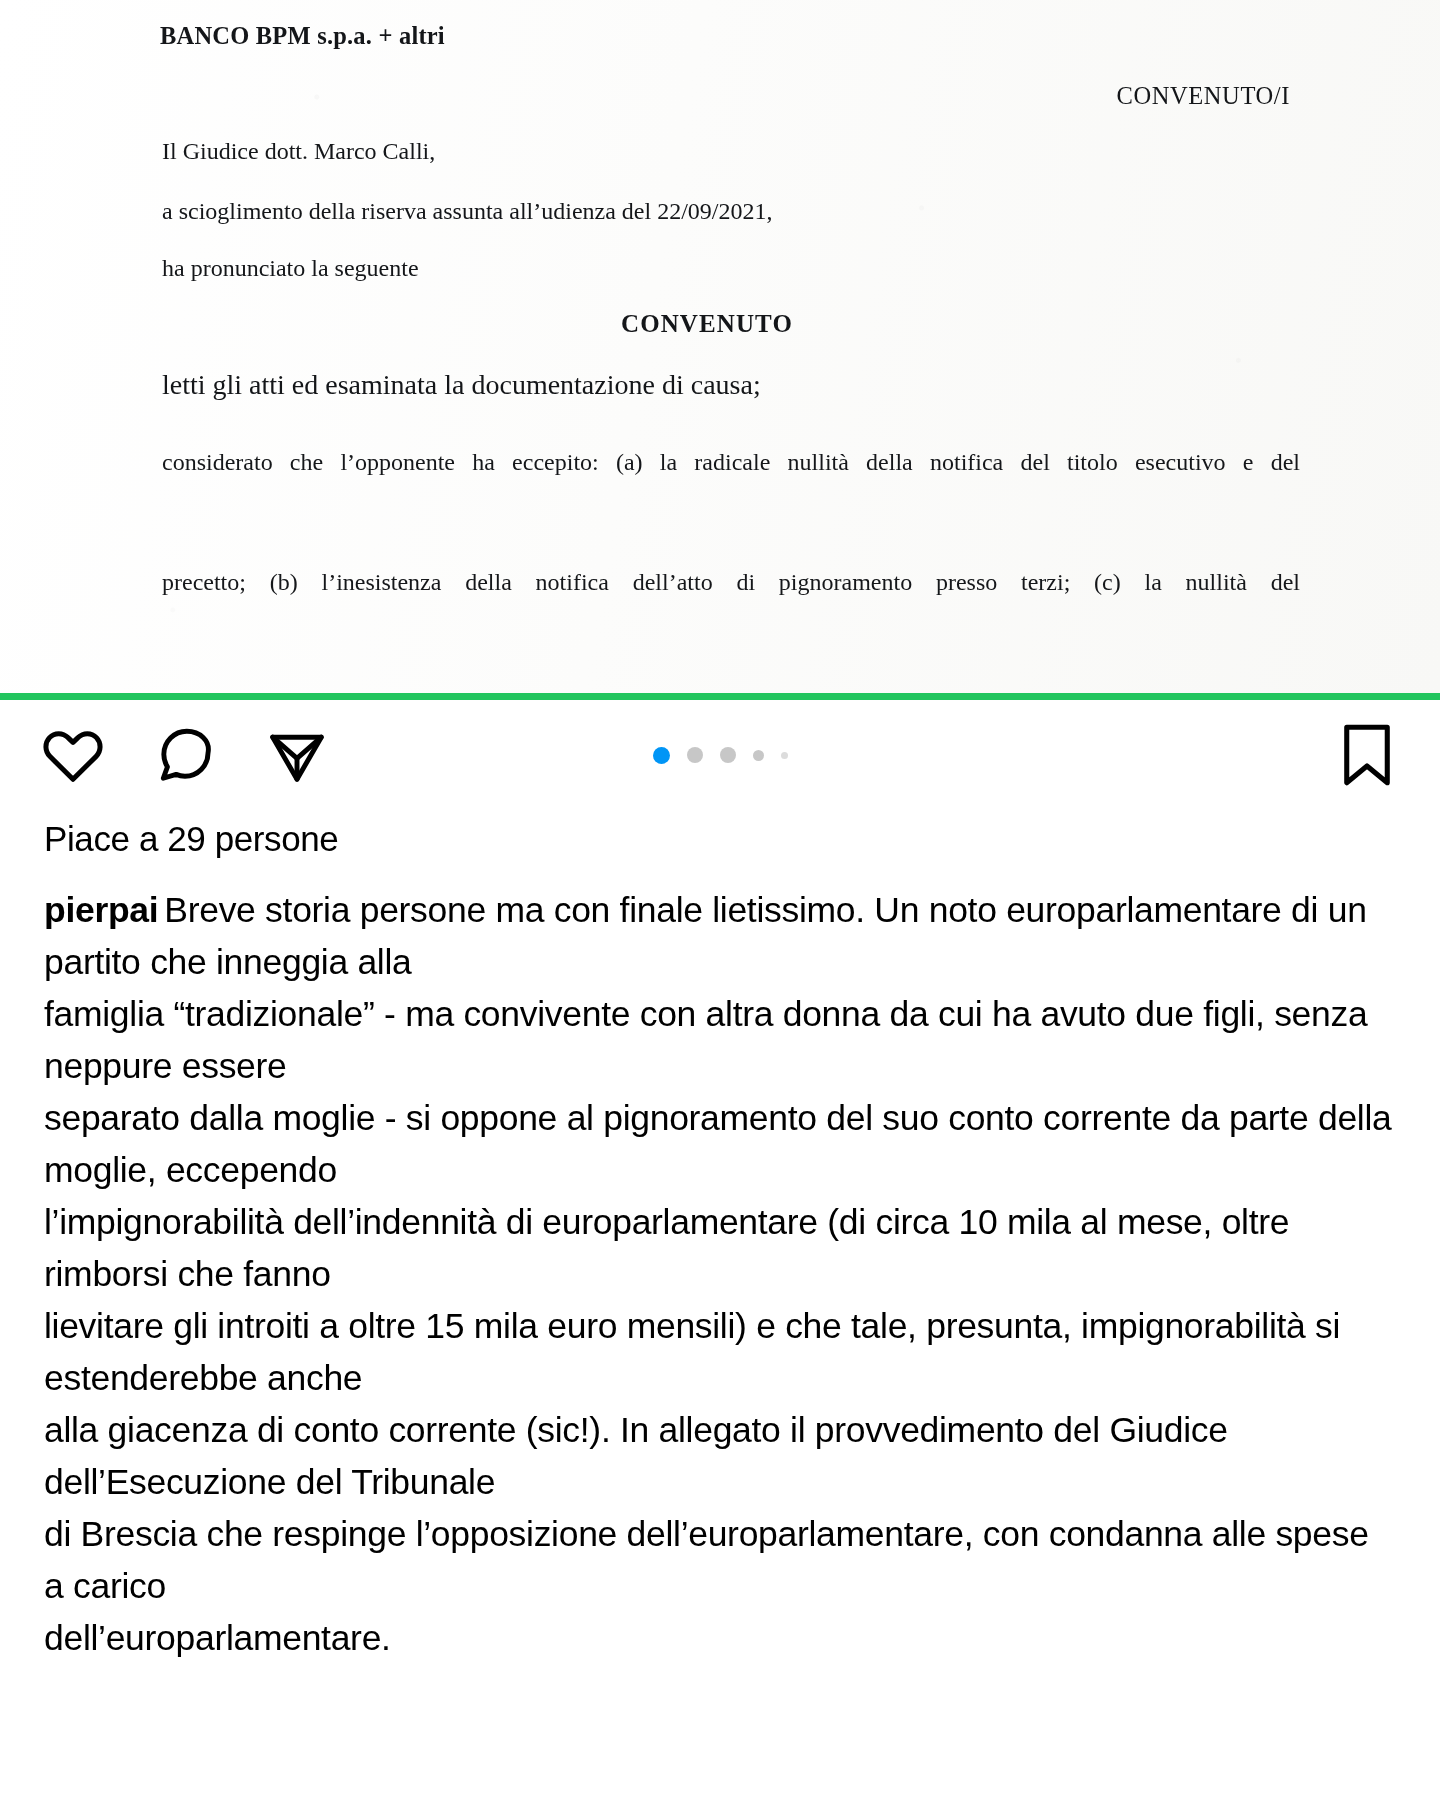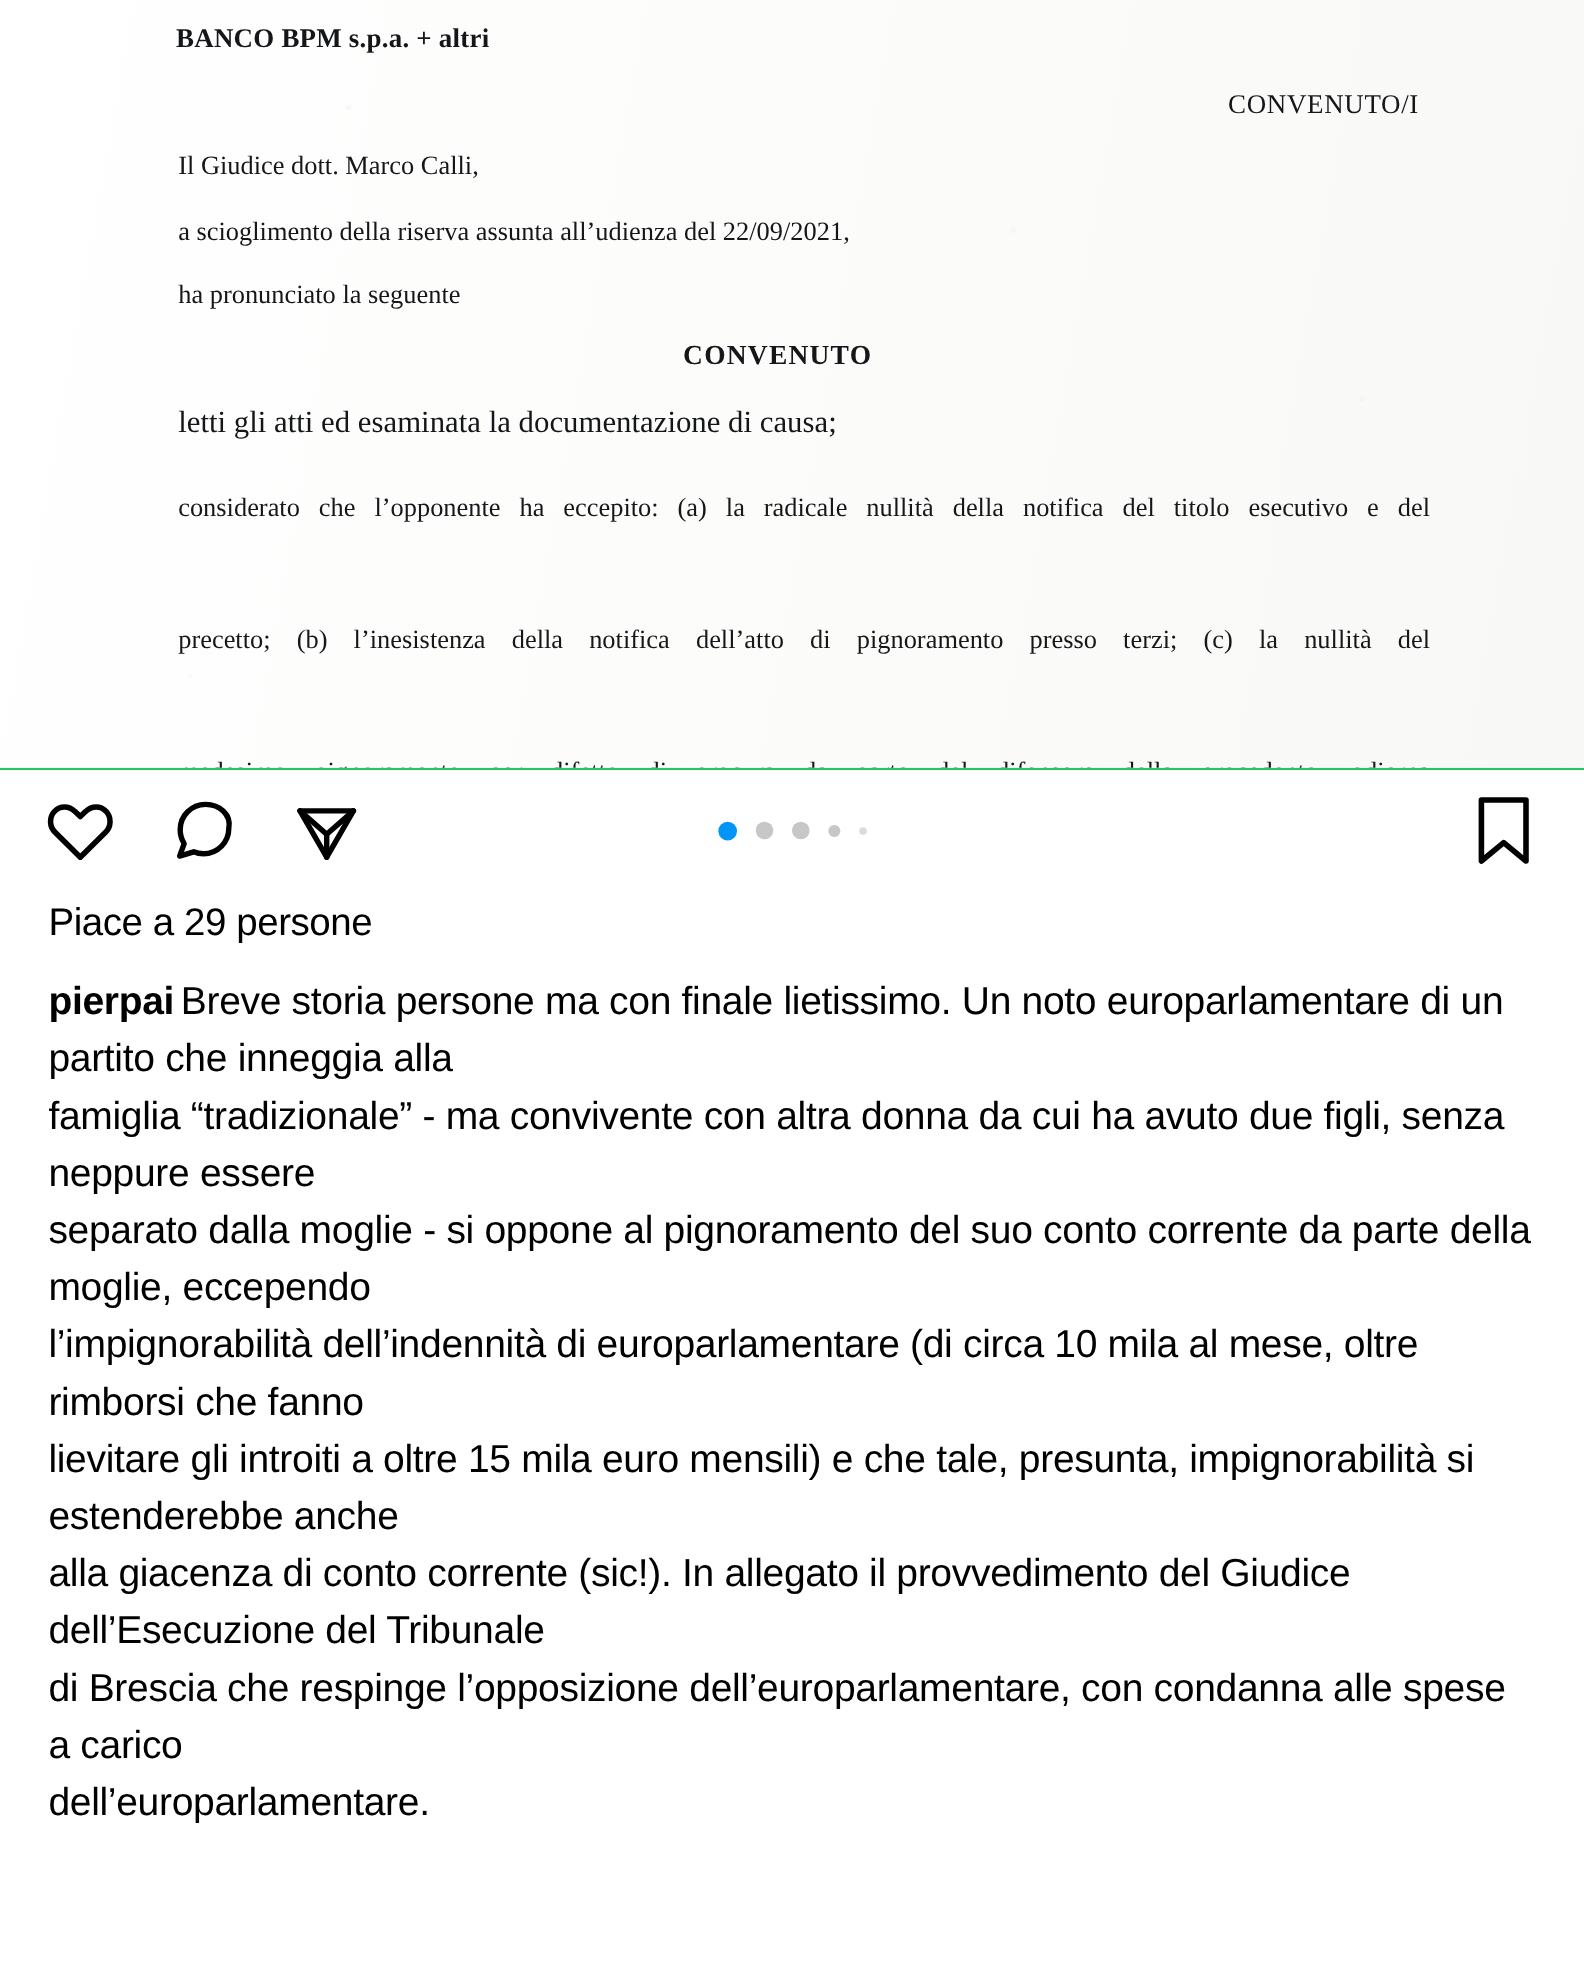--- a/index.html
+++ b/index.html
@@ -21,21 +21,21 @@
     position: relative;
   }
 
   
   .doc-media {
     position: relative;
     width: 1440px;
     height: 700px;
     background: #fdfdfc;
     overflow: hidden;
-    border-bottom: 2px solid #22c55e;
+    border-bottom: 7px solid #22c55e;
   }
   .doc-page {
     position: absolute;
     inset: 0;
     background:
       radial-gradient(circle at 22% 14%, rgba(0,0,0,0.022) 0 2px, rgba(0,0,0,0) 3px),
       radial-gradient(circle at 64% 30%, rgba(0,0,0,0.018) 0 2px, rgba(0,0,0,0) 3px),
       radial-gradient(circle at 86% 52%, rgba(0,0,0,0.02) 0 2px, rgba(0,0,0,0) 3px),
       radial-gradient(circle at 38% 67%, rgba(0,0,0,0.015) 0 2px, rgba(0,0,0,0) 3px),
       radial-gradient(circle at 12% 88%, rgba(0,0,0,0.015) 0 2px, rgba(0,0,0,0) 3px),

